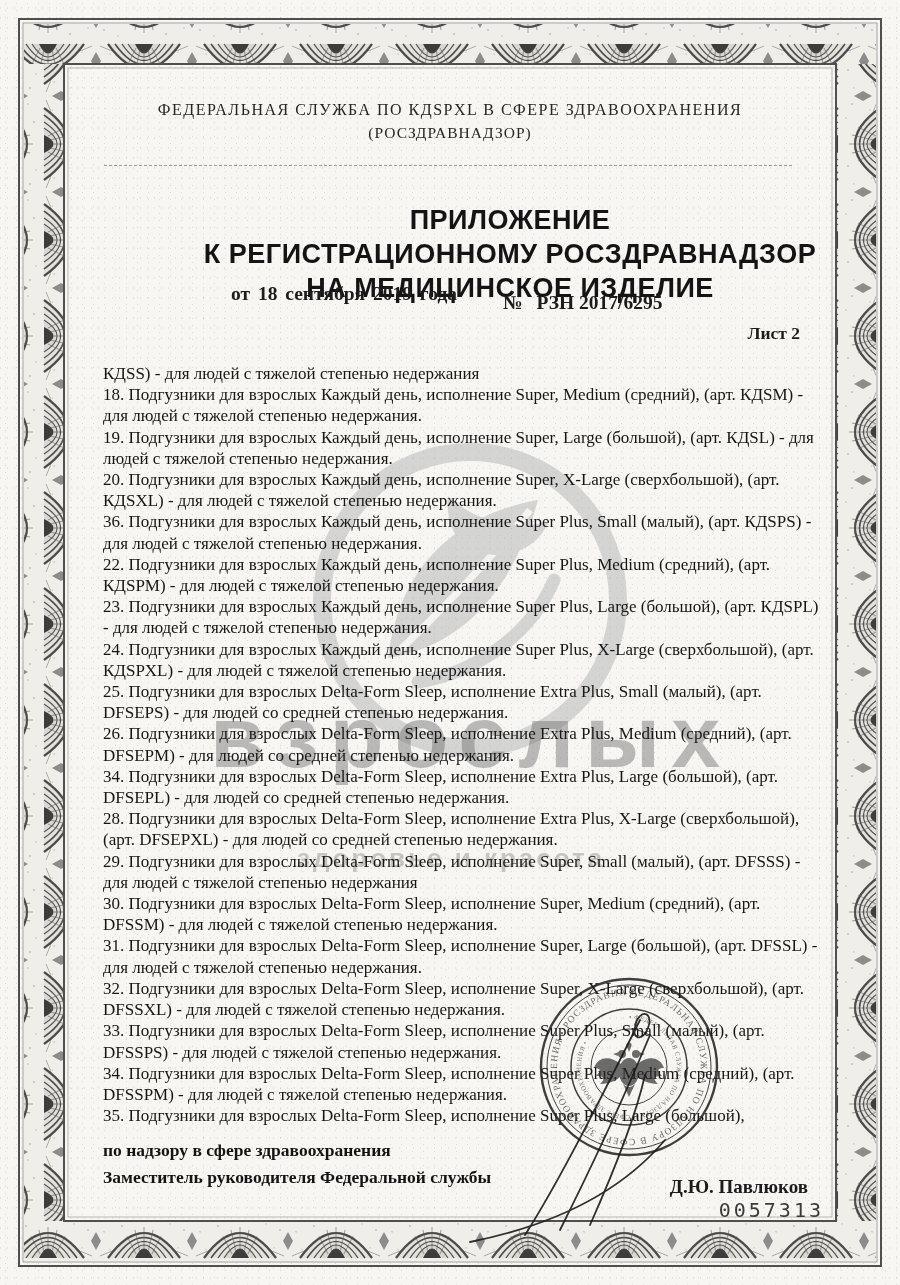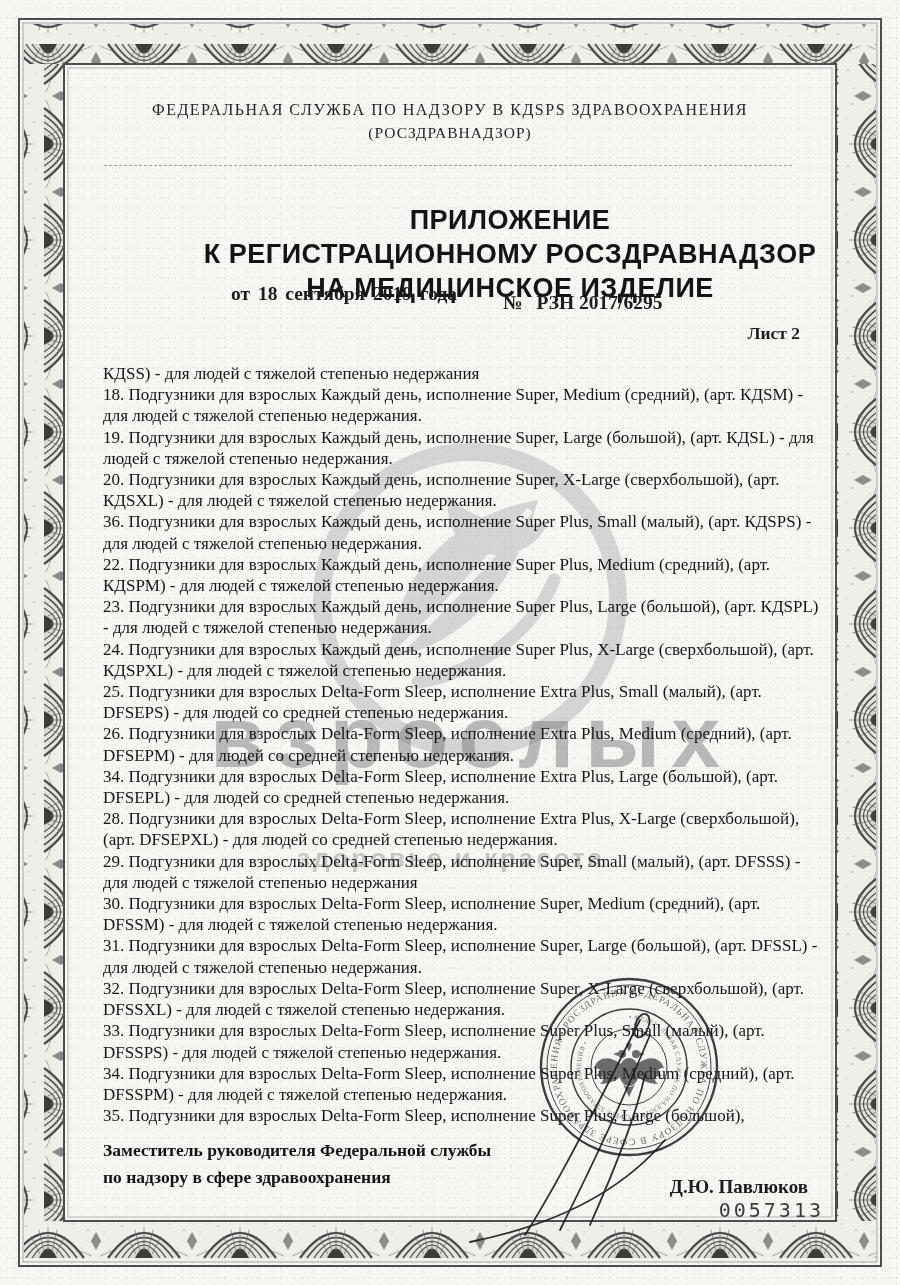--- a/index.html
+++ b/index.html
@@ -121,21 +121,21 @@
       <path d="M148,66 C176,92 212,100 248,92 C236,124 194,134 164,116 C150,102 146,82 148,66 Z" fill="#b3b3b3"></path>
       <path d="M118,252 C180,242 232,202 254,150" stroke="#b3b3b3" stroke-width="13" fill="none" stroke-linecap="round"></path>
     </g>
   </svg>
   <div class="wm-brand">взрослых</div>
   <div class="wm-tagline">здоровье и красота</div>
 
   <div class="content">
 
     <div class="agency">
-      <div>ФЕДЕРАЛЬНАЯ СЛУЖБА ПО НАДЗОРУ В КДSPS ЗДРАВООХРАНЕНИЯ</div>
+      <div>ФЕДЕРАЛЬНАЯ СЛУЖБА ПО КДSPXL В СФЕРЕ ЗДРАВООХРАНЕНИЯ</div>
       <div class="l2">(РОСЗДРАВНАДЗОР)</div>
     </div>
 
     <div class="sep"></div>
 
     <div class="doc-title">
       <div>ПРИЛОЖЕНИЕ</div>
       <div>К РЕГИСТРАЦИОННОМУ РОСЗДРАВНАДЗОР</div>
       <div>НА МЕДИЦИНСКОЕ ИЗДЕЛИЕ</div>
     </div>
@@ -165,22 +165,22 @@
       <div class="item">29. Подгузники для взрослых Delta-Form Sleep, исполнение Super, Small (малый), (арт. DFSSS) - для людей с тяжелой степенью недержания</div>
       <div class="item">30. Подгузники для взрослых Delta-Form Sleep, исполнение Super, Medium (средний), (арт. DFSSM) - для людей с тяжелой степенью недержания.</div>
       <div class="item">31. Подгузники для взрослых Delta-Form Sleep, исполнение Super, Large (большой), (арт. DFSSL) - для людей с тяжелой степенью недержания.</div>
       <div class="item">32. Подгузники для взрослых Delta-Form Sleep, исполнение Super, X-Large (сверхбольшой), (арт. DFSSXL) - для людей с тяжелой степенью недержания.</div>
       <div class="item">33. Подгузники для взрослых Delta-Form Sleep, исполнение Super Plus, Small (малый), (арт. DFSSPS) - для людей с тяжелой степенью недержания.</div>
       <div class="item">34. Подгузники для взрослых Delta-Form Sleep, исполнение Super Plus, Medium (средний), (арт. DFSSPM) - для людей с тяжелой степенью недержания.</div>
       <div class="item">35. Подгузники для взрослых Delta-Form Sleep, исполнение Super Plus, Large (большой),</div>
     </div>
 
     <div class="footer-title">
+      <div>по надзору в сфере здравоохранения</div>
       <div>Заместитель руководителя Федеральной службы</div>
-      <div>по надзору в сфере здравоохранения</div>
     </div>
     <div class="signer">Д.Ю. Павлюков</div>
     <div class="blank-num">0057313</div>
   </div>
 
   <svg class="stamp" width="182" height="182" viewBox="0 0 182 182">
     <defs>
       <path id="ringO" d="M 91 19 A 72 72 0 1 1 90.9 19"></path>
       <path id="ringI" d="M 91 43 A 48 48 0 1 1 90.9 43"></path>
     </defs>

